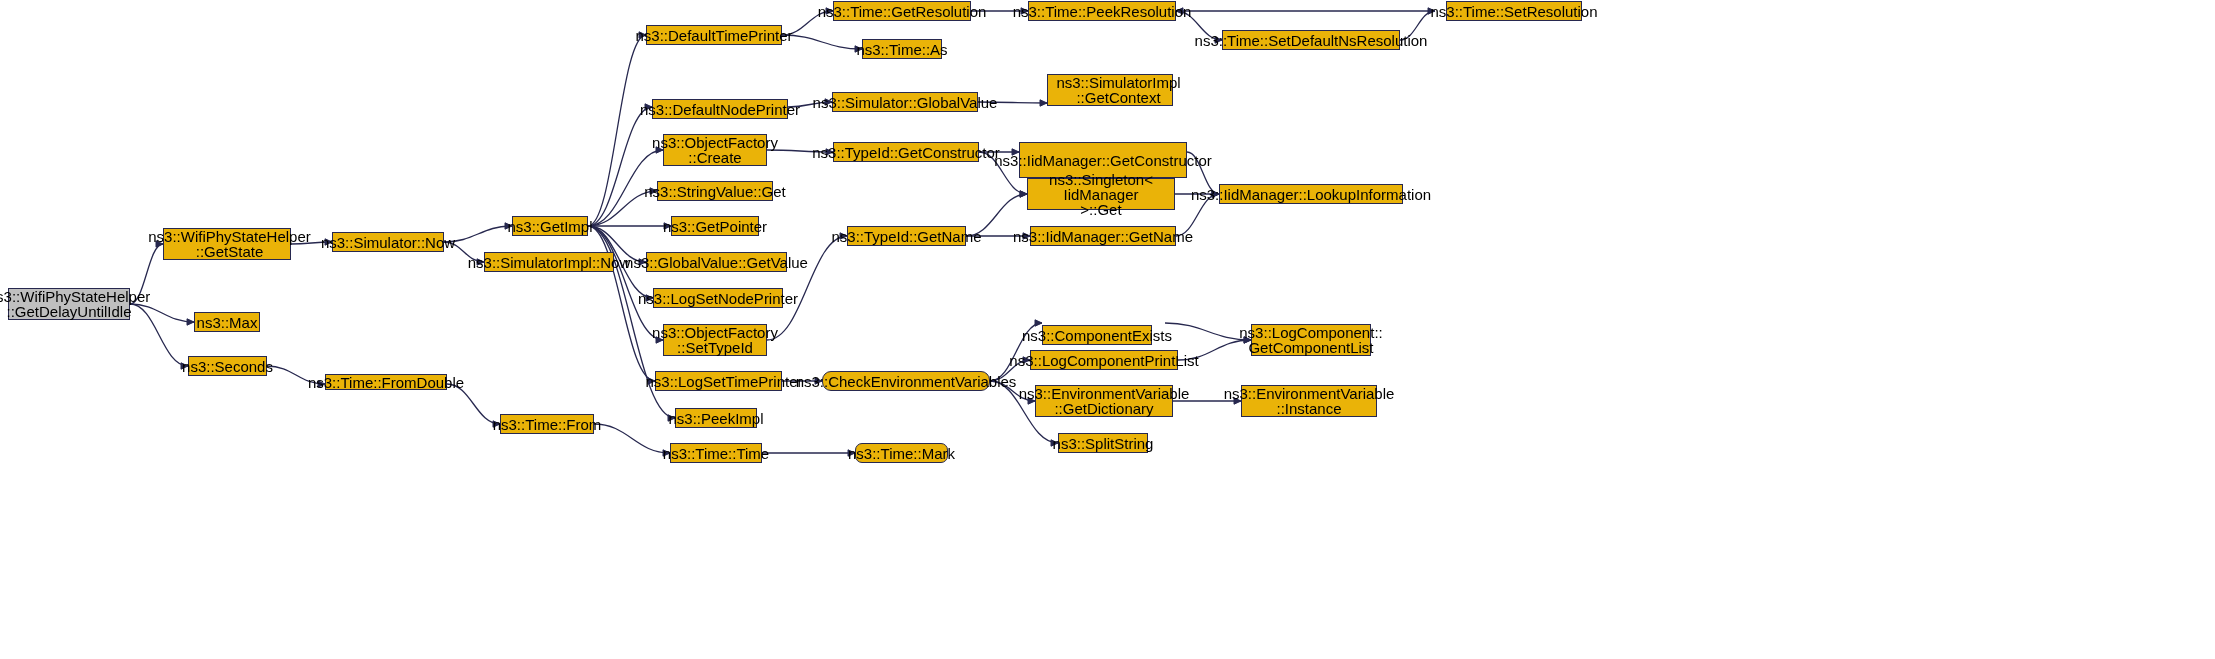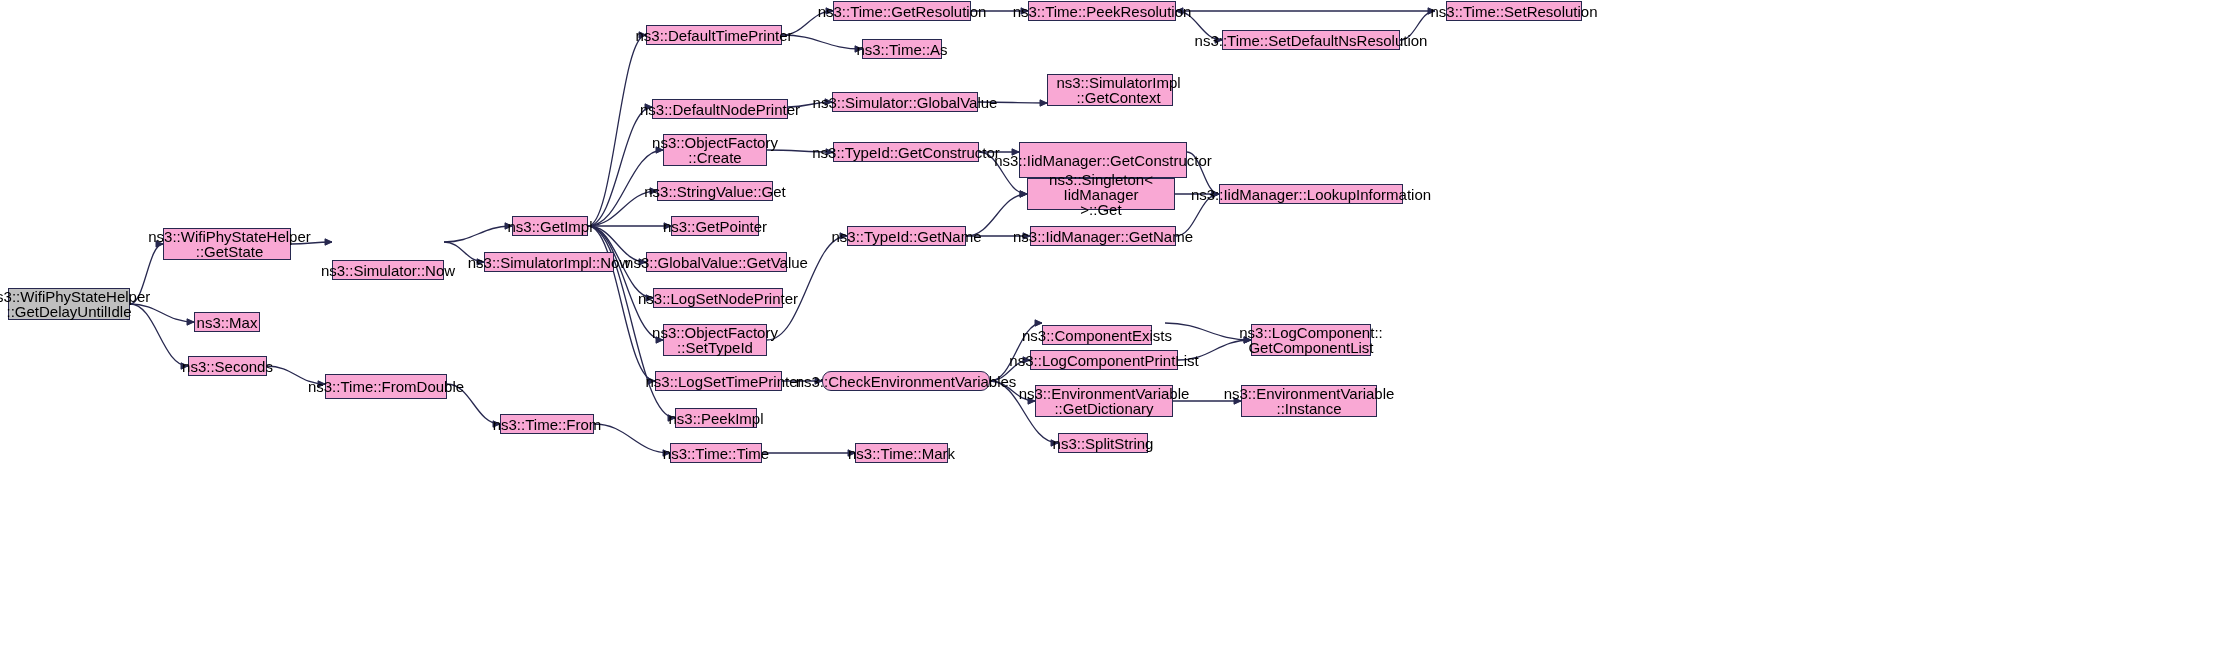--- a/index.html
+++ b/index.html
@@ -2,21 +2,21 @@
 <html><head>
 <meta charset="utf-8">
 <style>
   html,body{margin:0;padding:0;background:#ffffff;}
   body{font-family:"Liberation Sans",sans-serif;}
   #canvas{position:relative;width:2215px;height:659px;background:#ffffff;overflow:hidden;}
   .node{
     position:absolute;
     box-sizing:border-box;
     border:1px solid #27284f;
-    background:#f9a8d4;
+    background:#eab308;
     color:#000000;
     font-size:15px;
     line-height:15px;
     display:flex;
     align-items:center;
     justify-content:center;
     text-align:center;
     white-space:pre-line;
     padding:0 3px;
   }
@@ -124,22 +124,22 @@
       <path d="M1173,401 C1203.6,401 1210.4,401 1241,401"></path>
       <polygon points="1241,401 1234,397.8 1234,404.2"></polygon>
     </svg>
   <div id="node-layer">
       <div class="node root" style="left: 8px; top: 288px; width: 122px; height: 32px;">ns3::WifiPhyStateHelper
 ::GetDelayUntilIdle</div>
       <div class="node" style="left: 163px; top: 228px; width: 128px; height: 32px; padding-left: 8px;">ns3::WifiPhyStateHelper
 ::GetState</div>
       <div class="node" style="left: 194px; top: 312px; width: 66px; height: 20px;">ns3::Max</div>
       <div class="node" style="left: 188px; top: 356px; width: 79px; height: 20px;">ns3::Seconds</div>
-      <div class="node" style="left: 332px; top: 232px; width: 112px; height: 20px; margin-top: 28px;">ns3::Simulator::Now</div>
-      <div class="node" style="left: 325px; top: 374px; width: 122px; height: 25px;">ns3::Time::FromDouble</div>
+      <div class="node" style="left: 332px; top: 232px; width: 112px; height: 20px;">ns3::Simulator::Now</div>
+      <div class="node" style="left: 325px; top: 374px; width: 122px; height: 16px;">ns3::Time::FromDouble</div>
       <div class="node" style="left: 512px; top: 216px; width: 76px; height: 20px;">ns3::GetImpl</div>
       <div class="node" style="left: 484px; top: 252px; width: 130px; height: 20px;">ns3::SimulatorImpl::Now</div>
       <div class="node" style="left: 500px; top: 414px; width: 94px; height: 20px;">ns3::Time::From</div>
       <div class="node" style="left: 646px; top: 25px; width: 136px; height: 20px;">ns3::DefaultTimePrinter</div>
       <div class="node" style="left: 652px; top: 99px; width: 136px; height: 20px;">ns3::DefaultNodePrinter</div>
       <div class="node" style="left: 663px; top: 134px; width: 104px; height: 32px;">ns3::ObjectFactory
 ::Create</div>
       <div class="node" style="left: 657px; top: 181px; width: 116px; height: 20px;">ns3::StringValue::Get</div>
       <div class="node" style="left: 671px; top: 216px; width: 88px; height: 20px;">ns3::GetPointer</div>
       <div class="node" style="left: 646px; top: 252px; width: 141px; height: 20px;">ns3::GlobalValue::GetValue</div>
@@ -148,21 +148,21 @@
 ::SetTypeId</div>
       <div class="node" style="left: 655px; top: 371px; width: 127px; height: 20px; padding-left: 14px;">ns3::LogSetTimePrinter</div>
       <div class="node" style="left: 675px; top: 408px; width: 82px; height: 20px;">ns3::PeekImpl</div>
       <div class="node" style="left: 670px; top: 443px; width: 92px; height: 20px;">ns3::Time::Time</div>
       <div class="node" style="left: 833px; top: 1px; width: 138px; height: 20px;">ns3::Time::GetResolution</div>
       <div class="node" style="left: 862px; top: 39px; width: 80px; height: 20px;">ns3::Time::As</div>
       <div class="node" style="left: 832px; top: 92px; width: 146px; height: 20px;">ns3::Simulator::GlobalValue</div>
       <div class="node" style="left: 833px; top: 142px; width: 146px; height: 20px;">ns3::TypeId::GetConstructor</div>
       <div class="node" style="left: 847px; top: 226px; width: 119px; height: 20px;">ns3::TypeId::GetName</div>
       <div class="node" style="left: 822px; top: 371px; width: 168px; height: 20px; border-radius: 9px;">ns3::CheckEnvironmentVariables</div>
-      <div class="node" style="left: 855px; top: 443px; width: 93px; height: 20px;">ns3::Time::Mark</div>
+      <div class="node" style="left: 855px; top: 443px; width: 93px; height: 20px; border-radius: 7px;">ns3::Time::Mark</div>
       <div class="node" style="left: 1028px; top: 1px; width: 148px; height: 20px;">ns3::Time::PeekResolution</div>
       <div class="node" style="left: 1222px; top: 30px; width: 178px; height: 20px;">ns3::Time::SetDefaultNsResolution</div>
       <div class="node" style="left: 1047px; top: 74px; width: 126px; height: 32px; padding-left: 20px;">ns3::SimulatorImpl
 ::GetContext</div>
       <div class="node" style="left: 1019px; top: 142px; width: 168px; height: 36px;">ns3::IidManager::GetConstructor</div>
       <div class="node" style="left: 1027px; top: 178px; width: 148px; height: 32px;">ns3::Singleton&lt; IidManager
 &gt;::Get</div>
       <div class="node" style="left: 1030px; top: 226px; width: 146px; height: 20px;">ns3::IidManager::GetName</div>
       <div class="node" style="left: 1042px; top: 325px; width: 110px; height: 20px;">ns3::ComponentExists</div>
       <div class="node" style="left: 1030px; top: 350px; width: 148px; height: 20px;">ns3::LogComponentPrintList</div>

